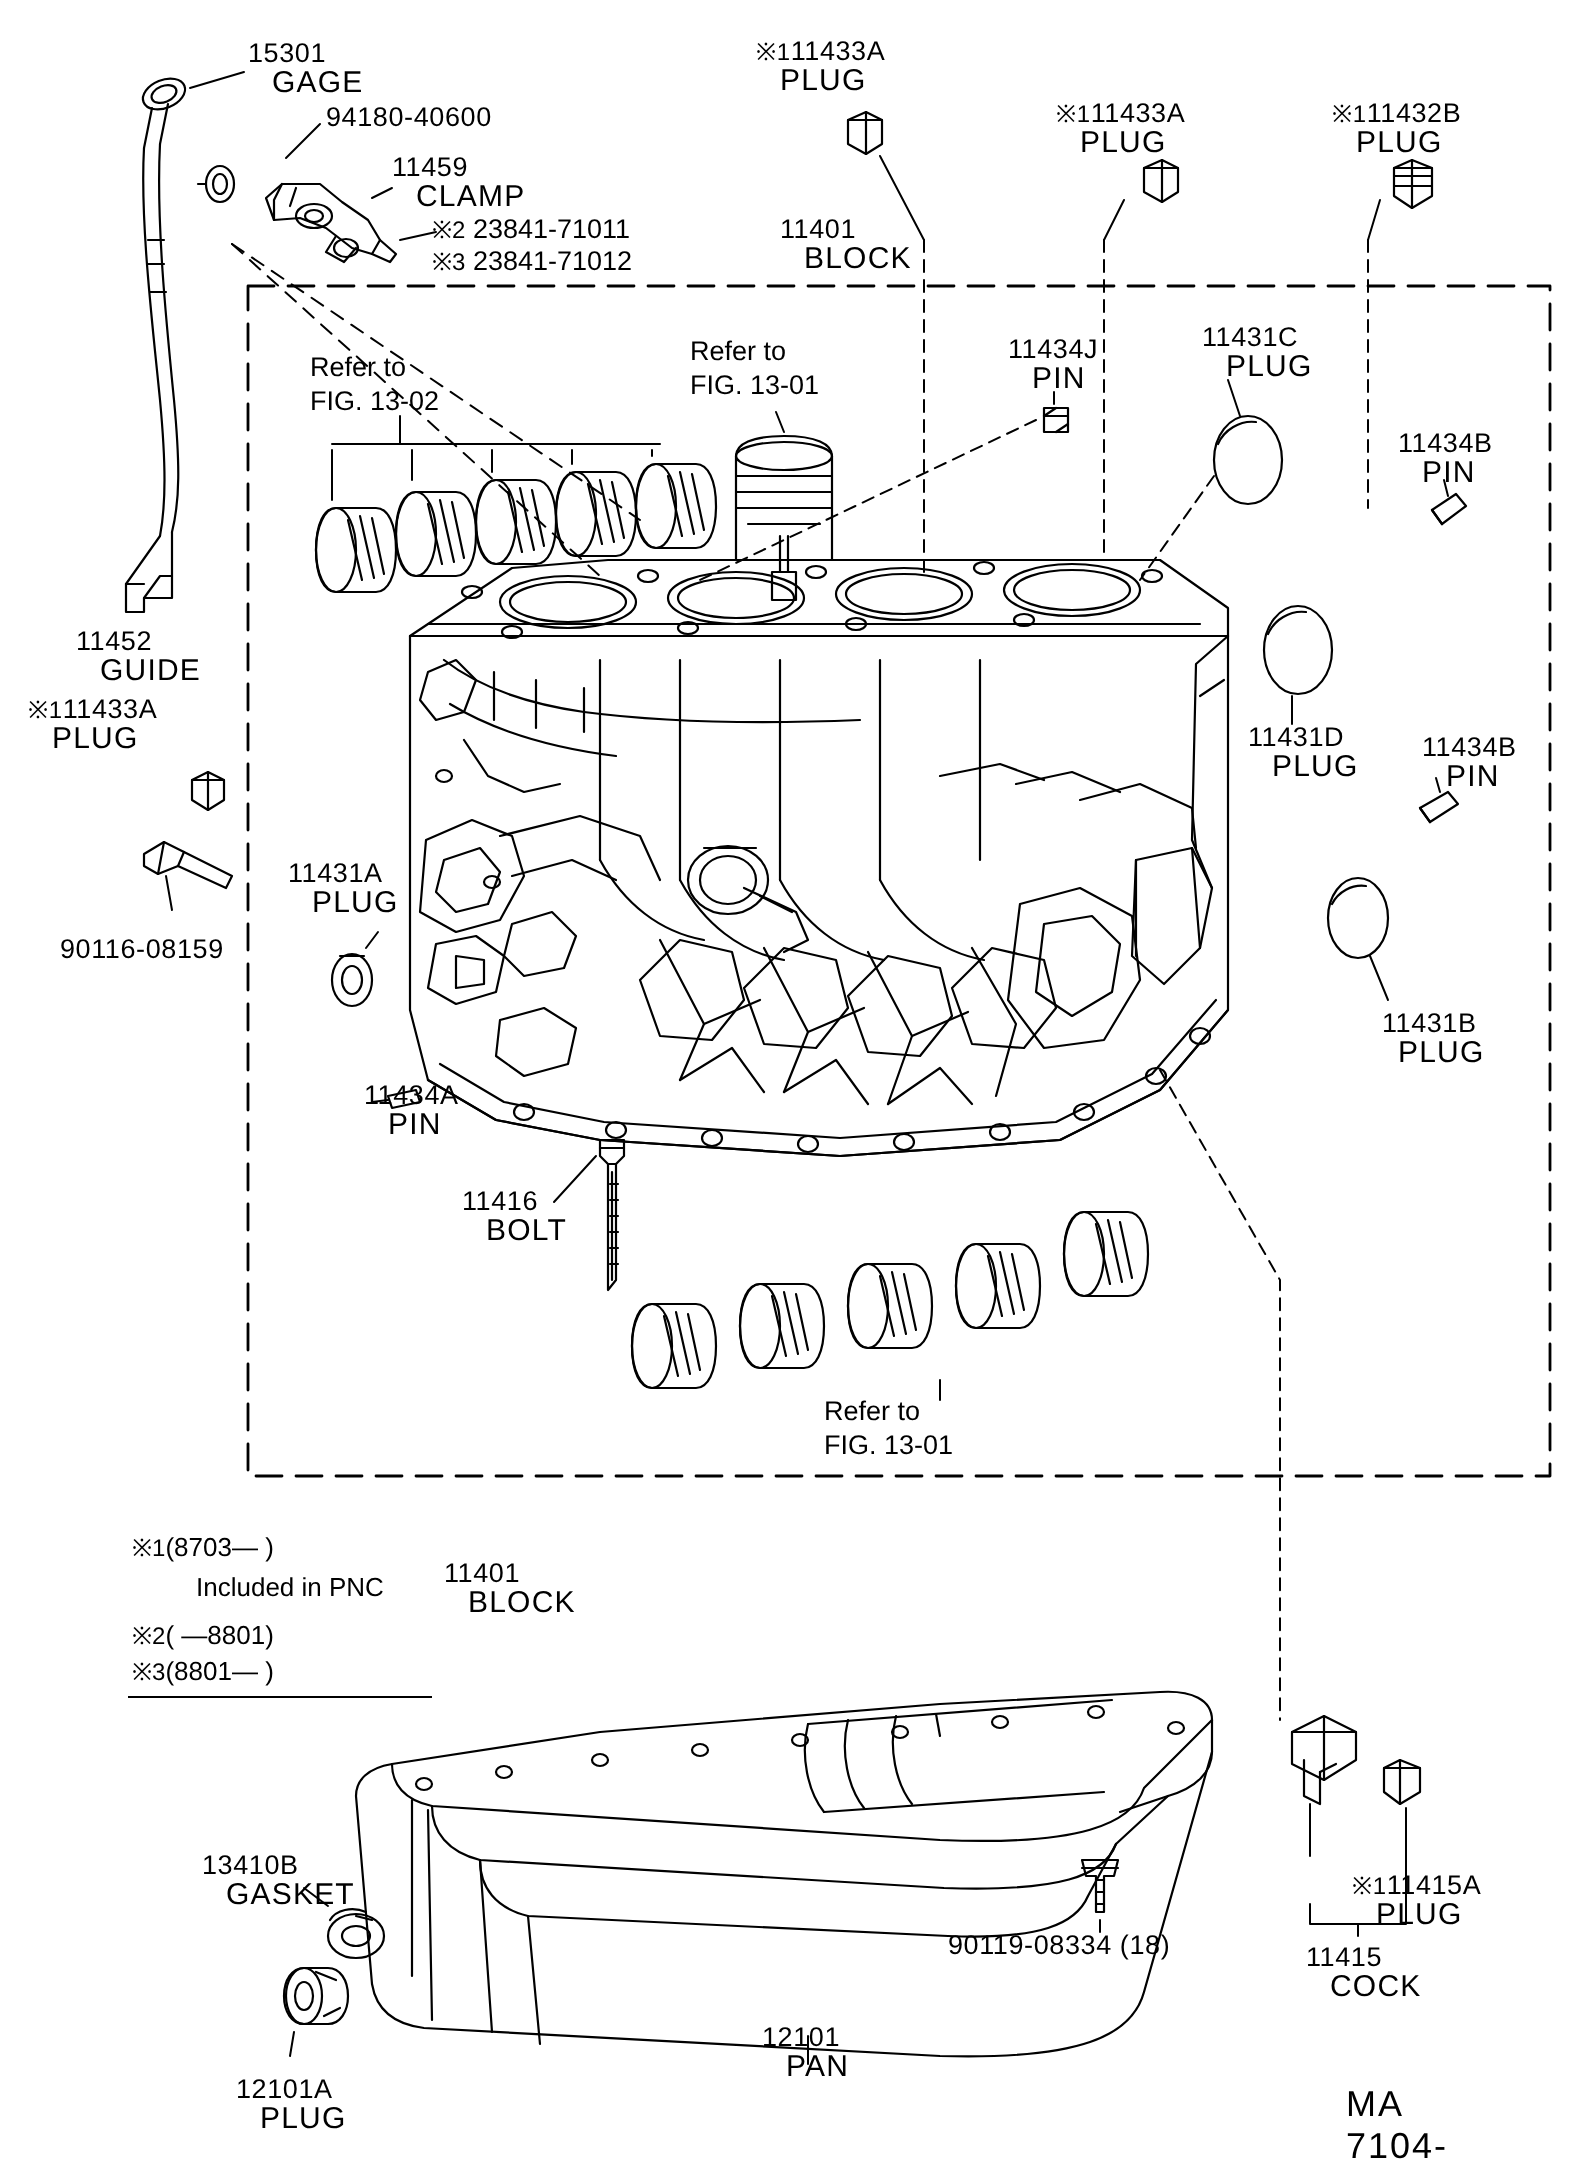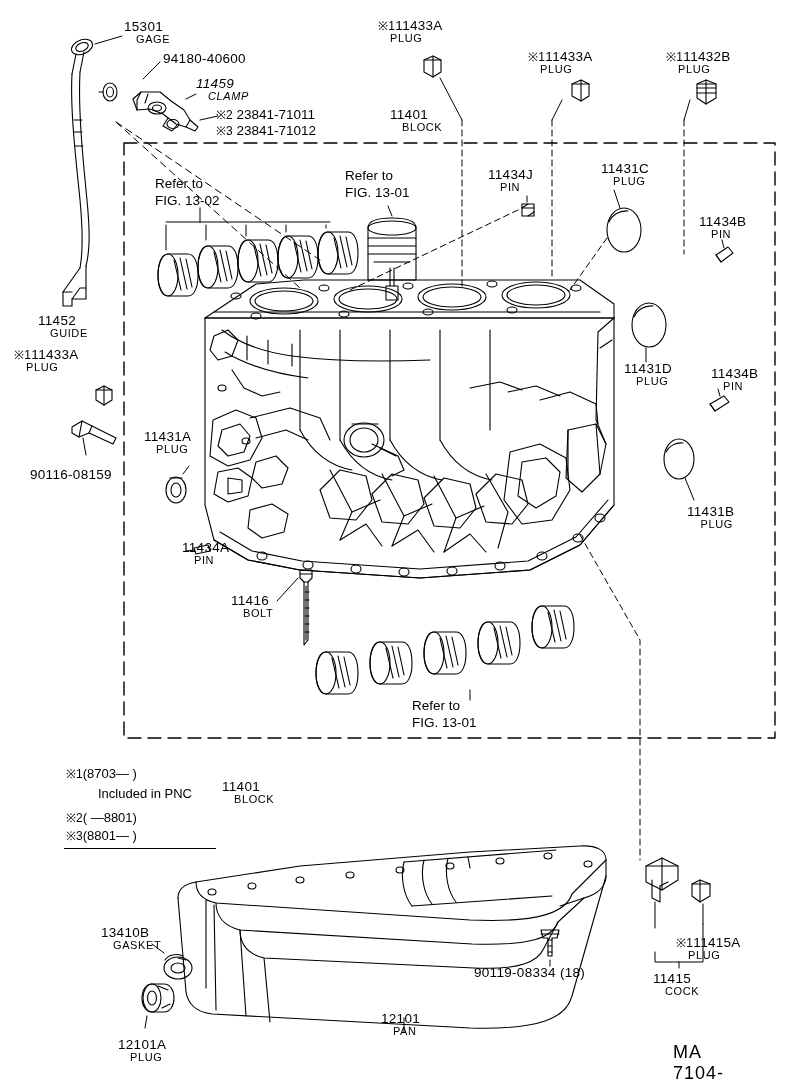--- a/index.html
+++ b/index.html
@@ -32,21 +32,21 @@
     white-space: nowrap;
     line-height: 1.02;
   }
   .lbl .pn {
     display: block;
     font-size: 13.5px;
     letter-spacing: 0.3px;
   }
   .lbl .sub {
     display: block;
-    font-size: 11px;
+    font-size: 15px;
     letter-spacing: 0.6px;
     margin-top: 0px;
   }
   .lbl.sub-indent .sub { margin-left: 12px; }
   .refer {
     position: absolute;
     font-size: 13.5px;
     line-height: 1.25;
     white-space: nowrap;
     text-align: left;
@@ -398,21 +398,21 @@
 
   <div class="lbl sub-indent" style="left:124px; top:20px;">
     <span class="pn">15301</span>
     <span class="sub">GAGE</span>
   </div>
 
   <div class="lbl" style="left:163px; top:52px;">
     <span class="pn">94180-40600</span>
   </div>
 
-  <div class="lbl sub-indent" style="left:196px; top:77px;font-style:italic;">
+  <div class="lbl sub-indent" style="left:196px; top:77px;">
     <span class="pn">11459</span>
     <span class="sub">CLAMP</span>
   </div>
 
   <div class="plain" style="left:216px; top:106px;">
     <span class="star">※2</span>
     <span>23841-71011</span>
   </div>
   <div class="plain" style="left:216px; top:122px;">
     <span class="star">※3</span>
@@ -461,21 +461,21 @@
   <div class="lbl sub-indent" style="left:528px; top:50px;">
     <span class="pn"><span class="star">※1</span><span>11433A</span></span>
     <span class="sub">PLUG</span>
   </div>
 
   <div class="lbl sub-indent" style="left:654px; top:50px;margin-left:12px;">
     <span class="pn"><span class="star">※1</span><span>11432B</span></span>
     <span class="sub">PLUG</span>
   </div>
 
-  <div class="lbl sub-indent" style="left:488px; top:168px;">
+  <div class="lbl sub-indent" style="left:504px; top:168px;">
     <span class="pn">11434J</span>
     <span class="sub">PIN</span>
   </div>
 
   <div class="lbl sub-indent" style="left:601px; top:162px;">
     <span class="pn">11431C</span>
     <span class="sub">PLUG</span>
   </div>
 
   <div class="lbl sub-indent" style="left:699px; top:215px;">

